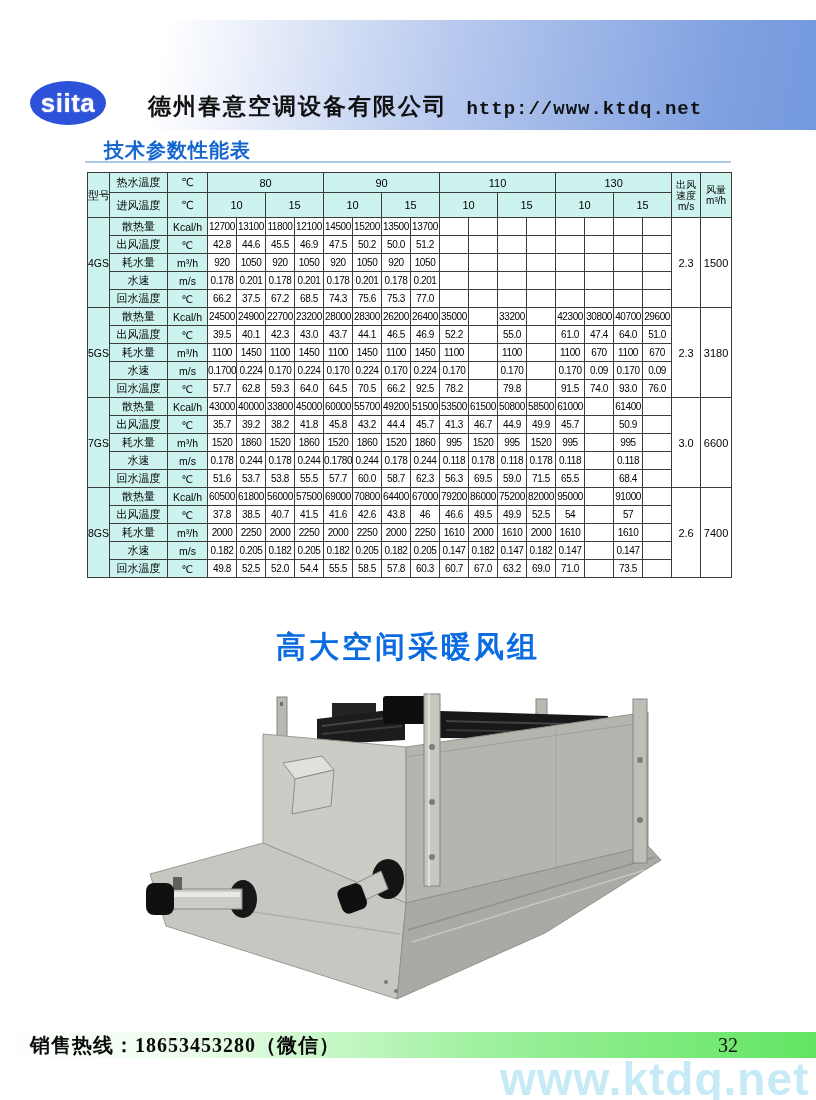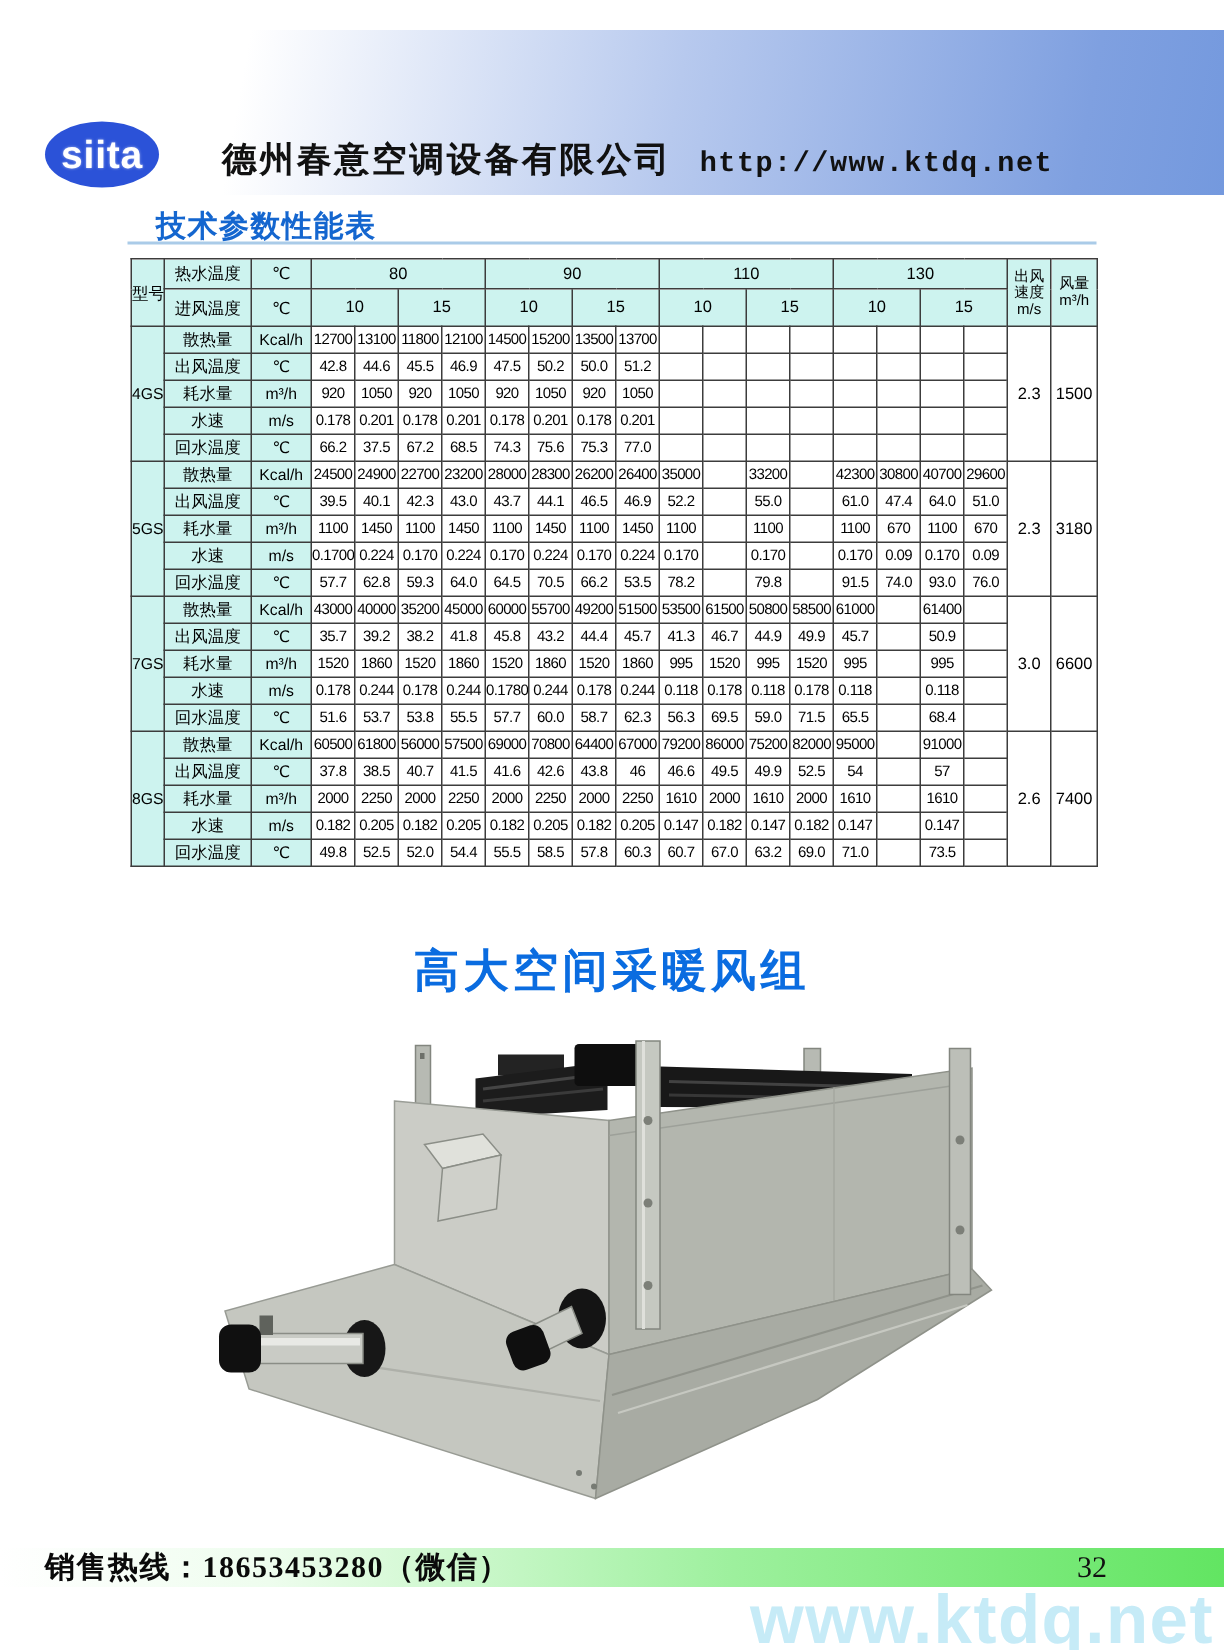--- a/index.html
+++ b/index.html
@@ -311,37 +311,37 @@
         <tr class="dr">
           <td class="param">回水温度</td>
           <td class="unit">℃</td>
           <td class="val">57.7</td>
           <td class="val">62.8</td>
           <td class="val">59.3</td>
           <td class="val">64.0</td>
           <td class="val">64.5</td>
           <td class="val">70.5</td>
           <td class="val">66.2</td>
-          <td class="val">53.5</td>
+          <td class="val">92.5</td>
           <td class="val">78.2</td>
           <td class="val"></td>
           <td class="val">79.8</td>
           <td class="val"></td>
           <td class="val">91.5</td>
           <td class="val">74.0</td>
           <td class="val">93.0</td>
           <td class="val">76.0</td>
         </tr>
         <tr class="dr">
           <td class="model" rowspan="5">7GS</td>
           <td class="param">散热量</td>
           <td class="unit">Kcal/h</td>
           <td class="val">43000</td>
           <td class="val">40000</td>
-          <td class="val">35200</td>
+          <td class="val">33800</td>
           <td class="val">45000</td>
           <td class="val">60000</td>
           <td class="val">55700</td>
           <td class="val">49200</td>
           <td class="val">51500</td>
           <td class="val">53500</td>
           <td class="val">61500</td>
           <td class="val">50800</td>
           <td class="val">58500</td>
           <td class="val">61000</td>

